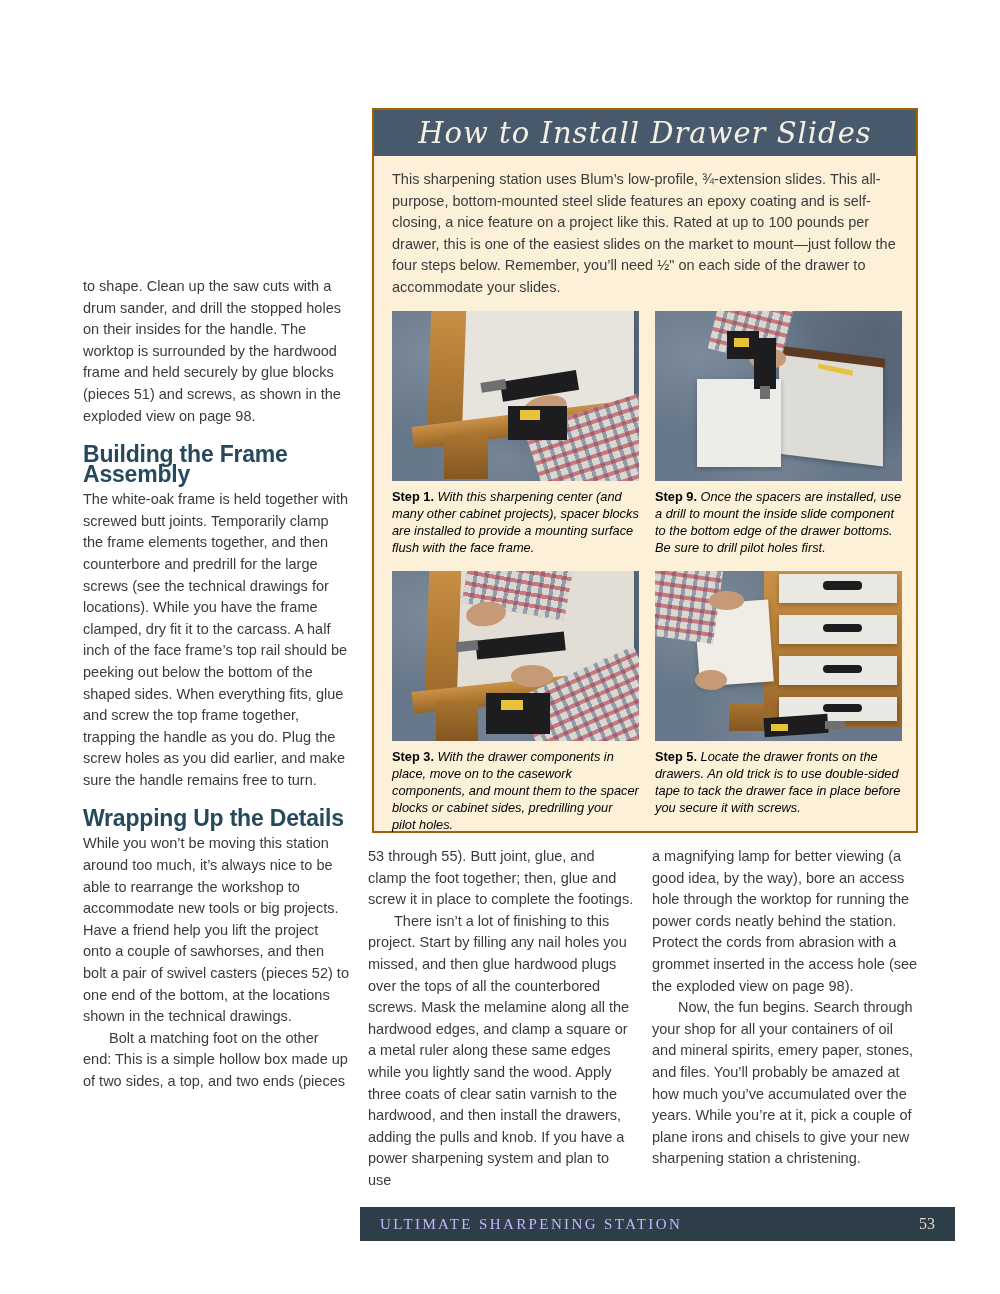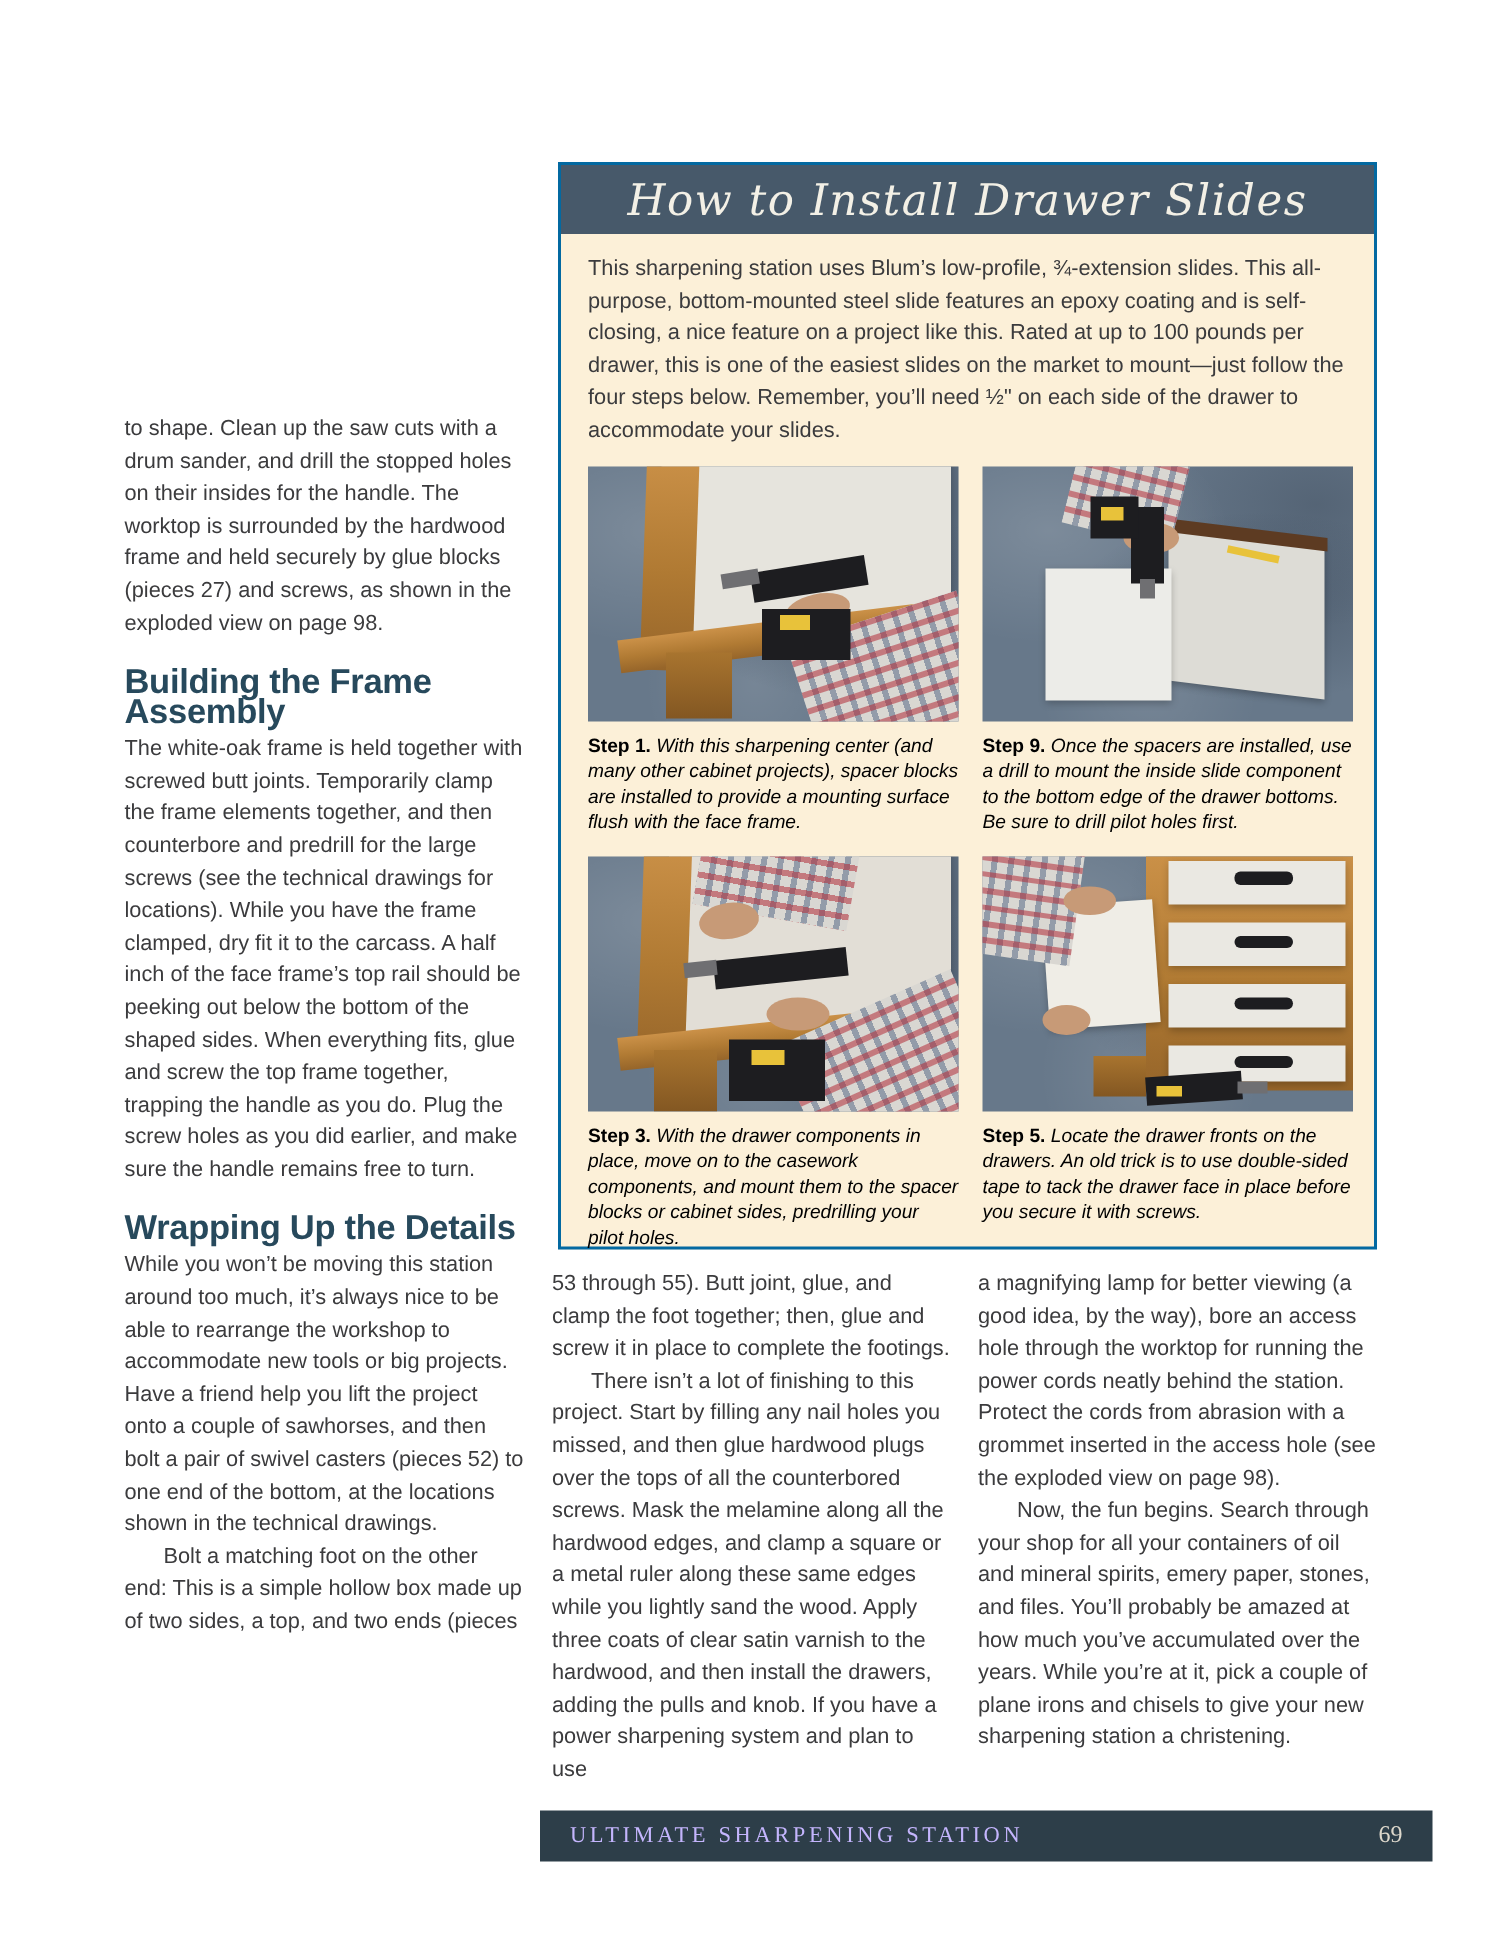--- a/index.html
+++ b/index.html
@@ -12,21 +12,21 @@
   .col p.indent{text-indent:26px;margin-bottom:0;}
   .col p.cont{margin-bottom:0;}
   h3.sec{font-size:23px;line-height:20px;font-weight:bold;color:#27495c;
          margin:17px 0 5px 0;letter-spacing:-0.2px;}
   #col-left{left:83px;top:276px;width:266px;}
   #col-mid{left:368px;top:846px;width:268px;}
   #col-right{left:652px;top:846px;width:268px;}
 
   
   .sidebar{position:absolute;left:372px;top:108px;width:546px;height:725px;
-           border:2px solid #0369a1;box-sizing:border-box;background:#fcf0d8;}
+           border:2px solid #a16207;box-sizing:border-box;background:#fcf0d8;}
   .sidebar-header{height:46px;background:#47596a;display:flex;align-items:center;justify-content:center;}
   .sidebar-title{font-family:"DejaVu Serif","Liberation Serif",serif;font-style:italic;
                  font-size:29px;color:#f3f0e6;letter-spacing:1px;}
   .sidebar-body{padding:13px 18px 10px 18px;box-sizing:border-box;height:677px;overflow:hidden;}
   .sidebar-intro{font-size:14.5px;line-height:21.5px;color:#3b3b3d;margin:0 0 13px 0;}
 
   .photo-grid{display:grid;grid-template-columns:1fr 1fr;column-gap:16px;row-gap:15px;}
   .cell{width:247px;}
   .caption{margin:7px 0 0 0;font-size:12.8px;line-height:17px;color:#000000;}
   .cap-label{font-weight:bold;font-style:normal;}
@@ -59,21 +59,21 @@
   .footer-title{font-family:"Liberation Serif",serif;font-size:15px;letter-spacing:2.4px;
                 color:#c4b5fd;}
   .footer-page{font-family:"Liberation Serif",serif;font-size:16px;color:#ddd8cc;}
 </style>
 </head>
 <body>
 
 <div class="page">
 
   <div class="col" id="col-left">
-    <p class="cont">to shape. Clean up the saw cuts with a drum sander, and drill the stopped holes on their insides for the handle. The worktop is surrounded by the hardwood frame and held securely by glue blocks (pieces 27) and screws, as shown in the exploded view on page 98.</p>
+    <p class="cont">to shape. Clean up the saw cuts with a drum sander, and drill the stopped holes on their insides for the handle. The worktop is surrounded by the hardwood frame and held securely by glue blocks (pieces 51) and screws, as shown in the exploded view on page 98.</p>
     <h3 class="sec">Building the Frame Assembly</h3>
     <p class="cont">The white-oak frame is held together with screwed butt joints. Temporarily clamp the frame elements together, and then counterbore and predrill for the large screws (see the technical drawings for locations). While you have the frame clamped, dry fit it to the carcass. A half inch of the face frame’s top rail should be peeking out below the bottom of the shaped sides. When everything fits, glue and screw the top frame together, trapping the handle as you do. Plug the screw holes as you did earlier, and make sure the handle remains free to turn.</p>
     <h3 class="sec">Wrapping Up the Details</h3>
     <p class="cont">While you won’t be moving this station around too much, it’s always nice to be able to rearrange the workshop to accommodate new tools or big projects. Have a friend help you lift the project onto a couple of sawhorses, and then bolt a pair of swivel casters (pieces 52) to one end of the bottom, at the locations shown in the technical drawings.</p>
     <p class="indent">Bolt a matching foot on the other end: This is a simple hollow box made up of two sides, a top, and two ends (pieces</p>
   </div>
 
   <div class="sidebar">
     <div class="sidebar-header">
       <span class="sidebar-title">How to Install Drawer Slides</span>
@@ -177,16 +177,16 @@
     <p class="indent">There isn’t a lot of finishing to this project. Start by filling any nail holes you missed, and then glue hardwood plugs over the tops of all the counterbored screws. Mask the melamine along all the hardwood edges, and clamp a square or a metal ruler along these same edges while you lightly sand the wood. Apply three coats of clear satin varnish to the hardwood, and then install the drawers, adding the pulls and knob. If you have a power sharpening system and plan to use</p>
   </div>
 
   <div class="col" id="col-right">
     <p class="cont">a magnifying lamp for better viewing (a good idea, by the way), bore an access hole through the worktop for running the power cords neatly behind the station. Protect the cords from abrasion with a grommet inserted in the access hole (see the exploded view on page 98).</p>
     <p class="indent">Now, the fun begins. Search through your shop for all your containers of oil and mineral spirits, emery paper, stones, and files. You’ll probably be amazed at how much you’ve accumulated over the years. While you’re at it, pick a couple of plane irons and chisels to give your new sharpening station a christening.</p>
   </div>
 
   <div class="footer">
     <span class="footer-title">ULTIMATE SHARPENING STATION</span>
-    <span class="footer-page">69</span>
+    <span class="footer-page">53</span>
   </div>
 
 </div>
 
 </body></html>

